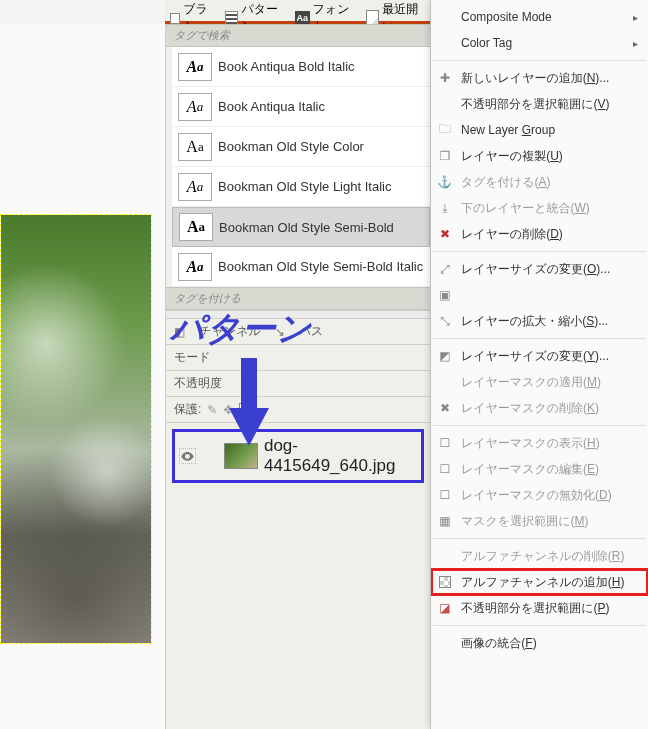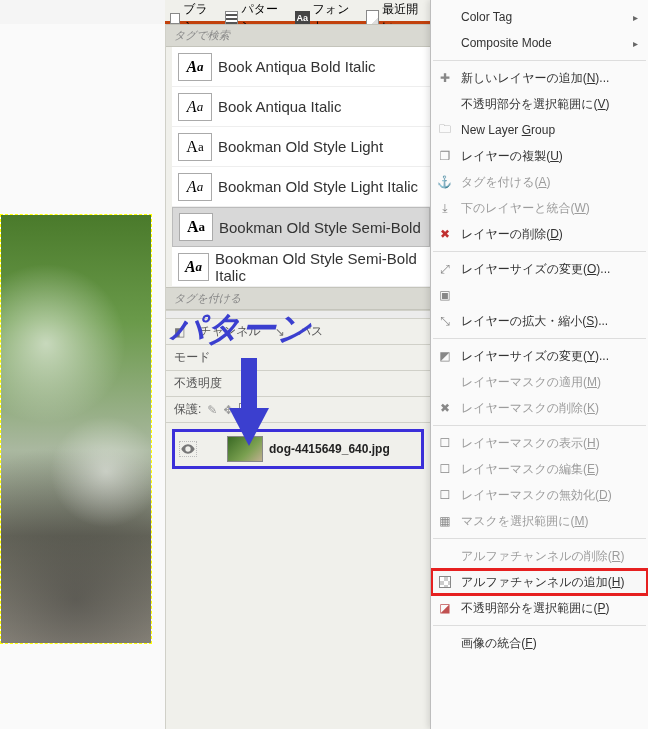--- a/index.html
+++ b/index.html
@@ -24,33 +24,33 @@
   .right-col { position: absolute; left: 165px; top: 24px; width: 265px; height: 705px; background: #f0f0eb; border-left: 1px solid #d0d0c8; display: flex; flex-direction: column; }
 
   .section-header { background: #d9d9d2; border-top:1px solid #c4c4bb; border-bottom:1px solid #c4c4bb; color: #888; font-style: italic; font-size: 11px; padding: 3px 8px; }
   .font-list { background: #fff; margin-left: 6px; }
   .font-row { display: flex; align-items: center; height: 40px; border-bottom: 1px solid #eee; cursor: pointer; }
   .font-row.selected { background: #d8d8d8; border:1px solid #bbb; }
   .font-preview { width: 34px; height: 28px; margin: 0 6px; border: 1px solid #aaa; background: #fff; display: flex; align-items: center; justify-content: center; font-family: Georgia, serif; font-size: 15px; }
   .font-preview .big { font-size: 16px; } .font-preview .sm { font-size: 13px; }
   .font-preview.italic { font-style: italic; }
   .font-preview.bold { font-weight: bold; }
-  .font-name { font-size: 15px; color: #333; }
+  .font-name { font-size: 13px; color: #333; text-align: center; }
 
   .panel-gap { height: 8px; background: #ececec; border-top:1px solid #d0d0c8; position: relative; }
 
   .layers-panel { background: #f0f0eb; border-top:1px solid #d0d0c8; flex: 1; }
   .layers-panel .row { border-bottom: 1px solid #d0d0c8; padding: 4px 8px; color: #555; font-size: 12px; display:flex; align-items:center; gap:6px;}
   .layer-list { padding: 6px; }
   .layer-item { display: flex; align-items: center; gap: 6px; padding: 4px; }
   .layer-item.selected-box { border: 3px solid #3b2fd9; }
   .eye { width:18px;height:16px; display:flex;align-items:center;justify-content:center;color:#777; border:1px dotted #bbb;}
   .chain-space { width: 18px; }
   .thumb { width: 36px; height: 26px; border:1px solid #888; background: linear-gradient(135deg,#3a6a24 0%,#7aa050 60%, #c0b090 100%);}
-  .layer-name { font-weight: bold; font-size: 12px; color: #222; }
+  .layer-name { font-weight: normal; font-size: 17px; color: #222; }
 
   
   .annotation { position: absolute; left: 170px; top: 306px; color: #3b3fcf; font-weight: 900; font-size: 34px; font-style: italic; z-index: 10; pointer-events: none; letter-spacing: 1px;}
   .arrow { position: absolute; left: 224px; top: 358px; z-index: 10; pointer-events: none; }
   .arrow svg { display:block; }
 
   
   .context-menu { position: absolute; left: 430px; top: 0; width: 218px; height: 729px; background: #fafafa; border-left: 1px solid #bdbdbd; box-shadow: -2px 0 6px rgba(0,0,0,0.12); padding: 4px 0; overflow:hidden;}
   .ctx-item { display: flex; align-items: center; height: 26px; padding: 0 10px 0 6px; gap: 8px; font-size: 12px; color: #333; cursor: pointer; white-space: nowrap;}
   .ctx-item.disabled { color: #9c9c9c; cursor: default; }
@@ -116,21 +116,21 @@
           <span class="big">A</span>
           <span class="sm">a</span>
         </div>
       <span class="font-name">Book Antiqua Italic</span>
     </div>
     <div class="font-row">
       <div class="font-preview">
           <span class="big">A</span>
           <span class="sm">a</span>
         </div>
-      <span class="font-name">Bookman Old Style Light</span>
+      <span class="font-name">Bookman Old Style Color</span>
     </div>
     <div class="font-row">
       <div class="font-preview italic">
           <span class="big">A</span>
           <span class="sm">a</span>
         </div>
       <span class="font-name">Bookman Old Style Light Italic</span>
     </div>
     <div class="font-row selected">
       <div class="font-preview bold">
@@ -192,25 +192,25 @@
 <div class="arrow">
   <svg width="50" height="90" viewBox="0 0 50 90">
     <rect x="17" y="0" width="16" height="50" fill="#3b3fcf"></rect>
     <polygon points="5,50 45,50 25,88" fill="#3b3fcf"></polygon>
   </svg>
 </div>
 
 <div class="context-menu">
   <div class="ctx-item has-sub">
     <span class="ctx-icon"></span>
+    <span>Composite Mode</span>
+  </div>
+  <div class="ctx-item has-sub">
+    <span class="ctx-icon"></span>
     <span>Color Tag</span>
-  </div>
-  <div class="ctx-item has-sub">
-    <span class="ctx-icon"></span>
-    <span>Composite Mode</span>
   </div>
   <div class="ctx-sep"></div>
 
   <div class="ctx-item">
     <span class="ctx-icon">✚</span>
     <span><span>新しいレイヤーの追加(</span><u class="mn">N</u><span>)...</span></span>
   </div>
   <div class="ctx-item">
     <span class="ctx-icon"></span>
     <span><span>不透明部分を選択範囲に(</span><u class="mn">V</u><span>)</span></span>

